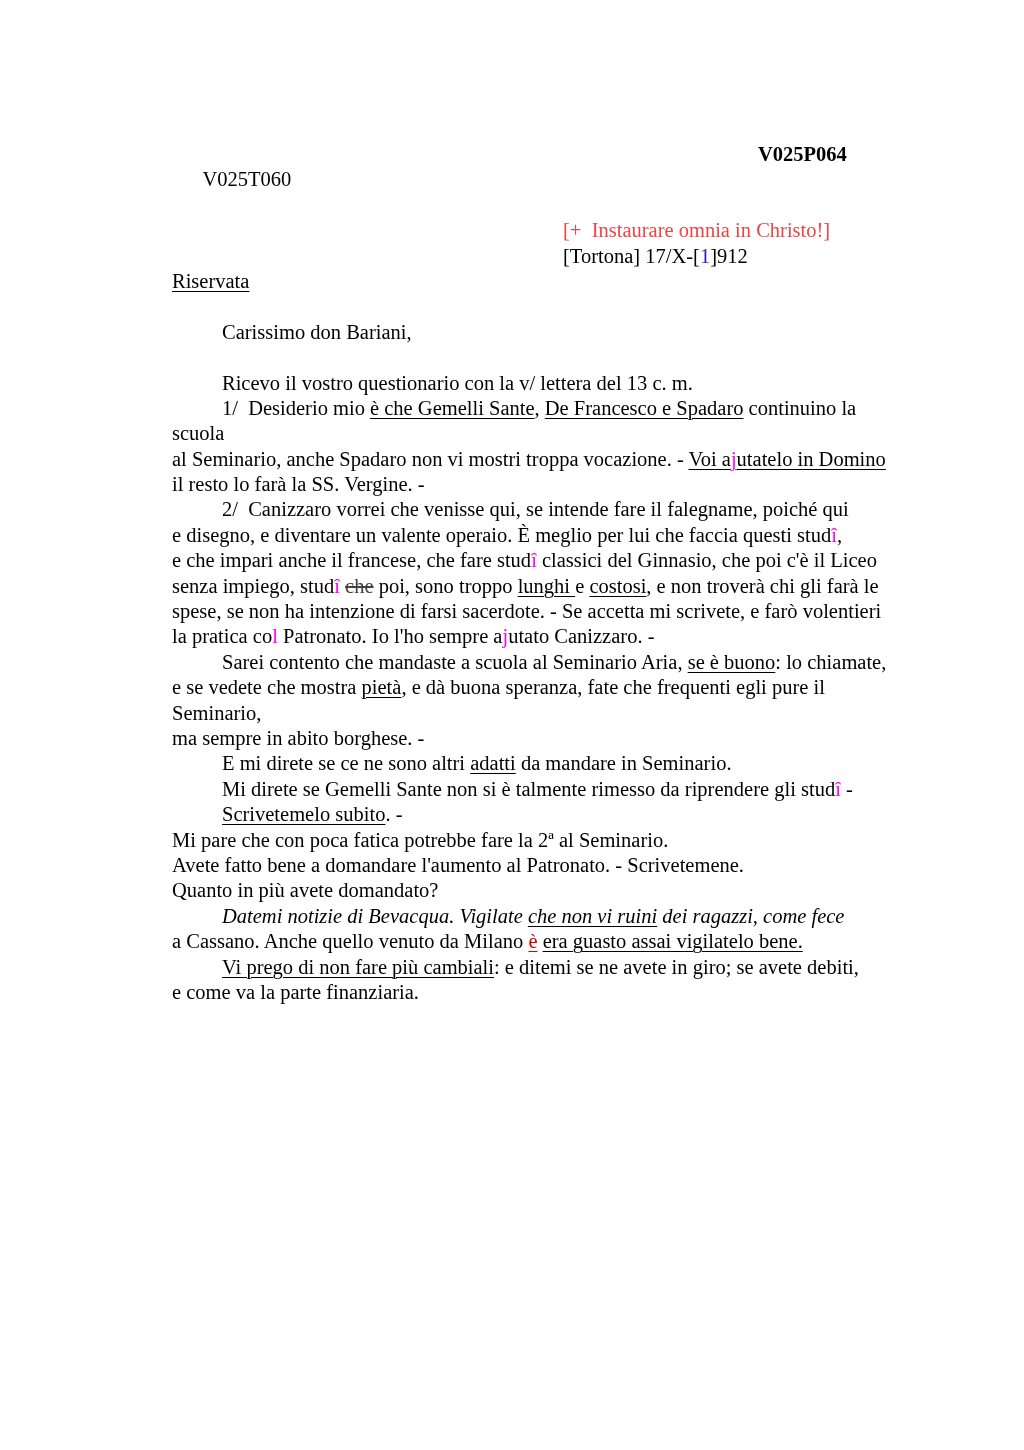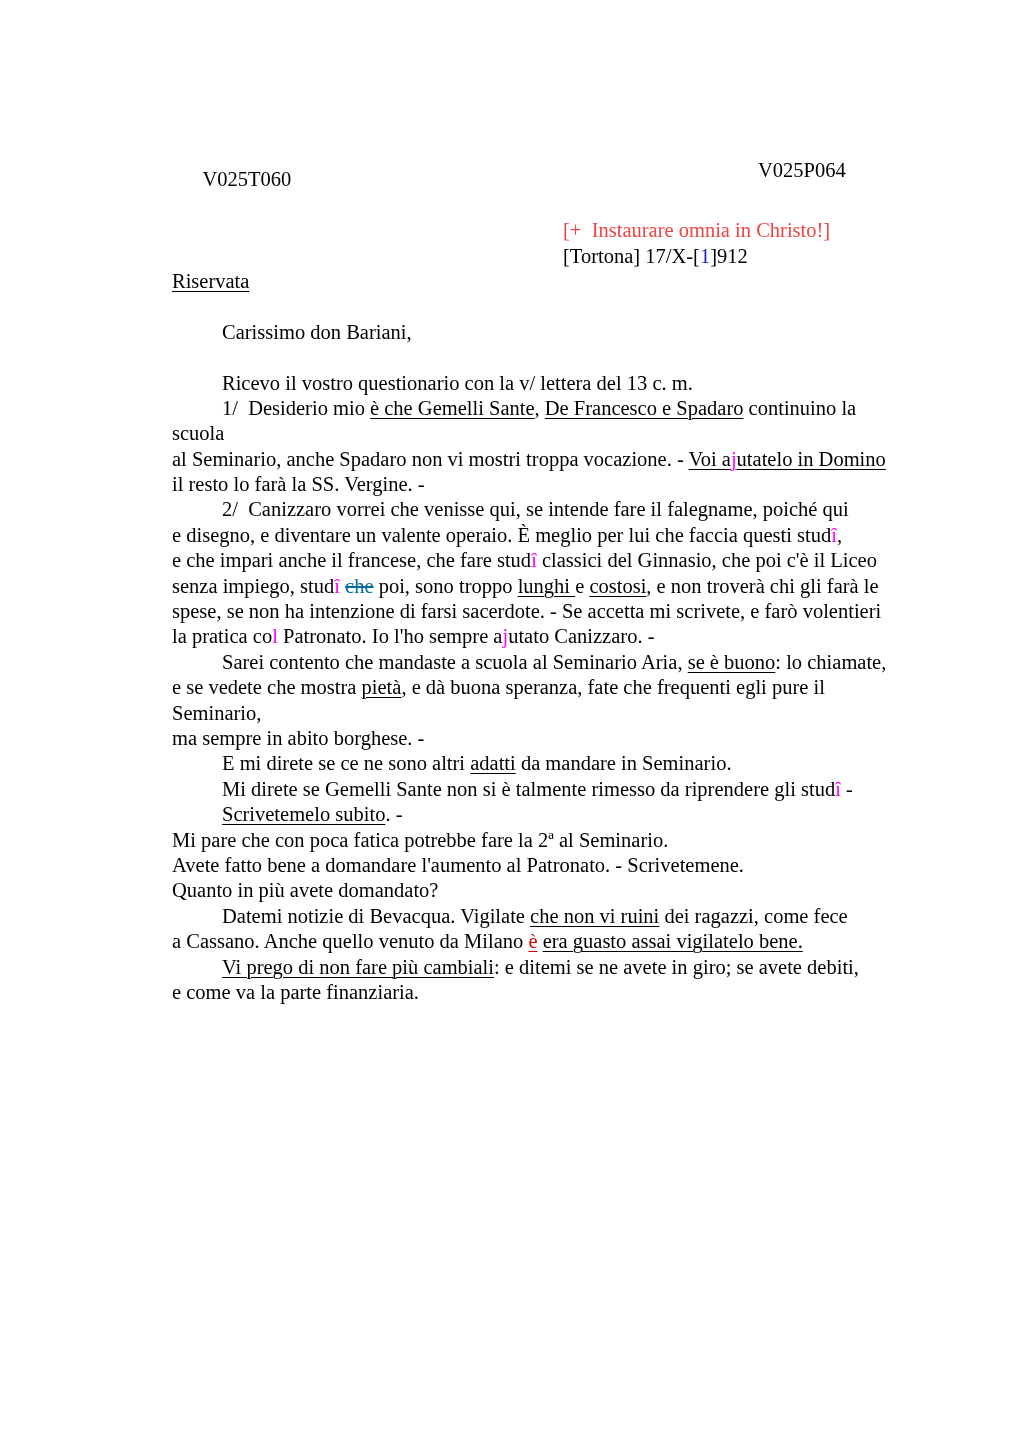--- a/index.html
+++ b/index.html
@@ -25,21 +25,22 @@
     width: 780px;
   }
   .line {
     position: relative;
     height: 25.4px;
     white-space: pre;
   }
   .hdr-right {
     position: absolute;
     left: 586px;
-    top: 16px;
+    top: 0;
+    font-weight: bold;
   }
   .u {
     text-decoration: underline;
     text-underline-offset: 2.5px;
     text-decoration-thickness: 1.4px;
   }
   .strike {
     text-decoration: line-through;
     text-decoration-thickness: 1.6px;
   }
@@ -63,32 +64,32 @@
         <div class="line" style="padding-left: 50px;"><span>Carissimo don Bariani,</span></div>
         <div class="line"></div>
         <div class="line" style="padding-left: 50px;"><span>Ricevo il vostro questionario con la v/ lettera del 13 c. m.</span></div>
         <div class="line" style="padding-left: 50px;"><span>1/  Desiderio mio </span><span class="u">è che Gemelli Sante</span><span>, </span><span class="u">De Francesco e Spadaro</span><span> continuino la</span></div>
         <div class="line"><span>scuola</span></div>
         <div class="line"><span>al Seminario, anche Spadaro non vi mostri troppa vocazione. - </span><span class="u">Voi a</span><span class="u" style="color: rgb(255, 0, 255);">j</span><span class="u">utatelo in Domino</span></div>
         <div class="line"><span>il resto lo farà la SS. Vergine. -</span></div>
         <div class="line" style="padding-left: 50px;"><span>2/  Canizzaro vorrei che venisse qui, se intende fare il falegname, poiché qui</span></div>
         <div class="line"><span>e disegno, e diventare un valente operaio. È meglio per lui che faccia questi stud</span><span style="color: rgb(255, 0, 255);">î</span><span>,</span></div>
         <div class="line"><span>e che impari anche il francese, che fare stud</span><span style="color: rgb(255, 0, 255);">î</span><span> classici del Ginnasio, che poi c'è il Liceo</span></div>
-        <div class="line"><span>senza impiego, stud</span><span style="color: rgb(255, 0, 255);">î</span><span> </span><span class="strike" style="color: #0369a1;">che</span><span> poi, sono troppo </span><span class="u">lunghi </span><span>e </span><span class="u">costosi</span><span>, e non troverà chi gli farà le</span></div>
+        <div class="line"><span>senza impiego, stud</span><span style="color: rgb(255, 0, 255);">î</span><span> </span><span class="strike" style="color: #404040;">che</span><span> poi, sono troppo </span><span class="u">lunghi </span><span>e </span><span class="u">costosi</span><span>, e non troverà chi gli farà le</span></div>
         <div class="line"><span>spese, se non ha intenzione di farsi sacerdote. - Se accetta mi scrivete, e farò volentieri</span></div>
         <div class="line"><span>la pratica co</span><span style="color: rgb(255, 0, 255);">l</span><span> Patronato. Io l'ho sempre a</span><span style="color: rgb(255, 0, 255);">j</span><span>utato Canizzaro. -</span></div>
         <div class="line" style="padding-left: 50px;"><span>Sarei contento che mandaste a scuola al Seminario Aria, </span><span class="u">se è buono</span><span>: lo chiamate,</span></div>
         <div class="line"><span>e se vedete che mostra </span><span class="u">pietà</span><span>, e dà buona speranza, fate che frequenti egli pure il</span></div>
         <div class="line"><span>Seminario,</span></div>
         <div class="line"><span>ma sempre in abito borghese. -</span></div>
         <div class="line" style="padding-left: 50px;"><span>E mi direte se ce ne sono altri </span><span class="u">adatti</span><span> da mandare in Seminario.</span></div>
         <div class="line" style="padding-left: 50px;"><span>Mi direte se Gemelli Sante non si è talmente rimesso da riprendere gli stud</span><span style="color: rgb(255, 0, 255);">î</span><span> -</span></div>
         <div class="line" style="padding-left: 50px;"><span class="u">Scrivetemelo subito</span><span>. -</span></div>
         <div class="line"><span>Mi pare che con poca fatica potrebbe fare la 2ª al Seminario.</span></div>
         <div class="line"><span>Avete fatto bene a domandare l'aumento al Patronato. - Scrivetemene.</span></div>
         <div class="line"><span>Quanto in più avete domandato?</span></div>
-        <div class="line" style="padding-left: 50px;"><span>Datemi notizie di Bevacqua. Vigilate </span><span class="u">che non vi ruini</span><span> dei ragazzi, come fece</span></div>
+        <div class="line" style="padding-left: 50px; font-style: italic;"><span>Datemi notizie di Bevacqua. Vigilate </span><span class="u">che non vi ruini</span><span> dei ragazzi, come fece</span></div>
         <div class="line"><span>a Cassano. Anche quello venuto da Milano </span><span class="u" style="color: rgb(212, 0, 0);">è</span><span> </span><span class="u">era guasto assai vigilatelo bene.</span></div>
         <div class="line" style="padding-left: 50px;"><span class="u">Vi prego di non fare più cambiali</span><span>: e ditemi se ne avete in giro; se avete debiti,</span></div>
         <div class="line"><span>e come va la parte finanziaria.</span></div>
       </div>
   </div>
 </div>
 
 </body></html>

